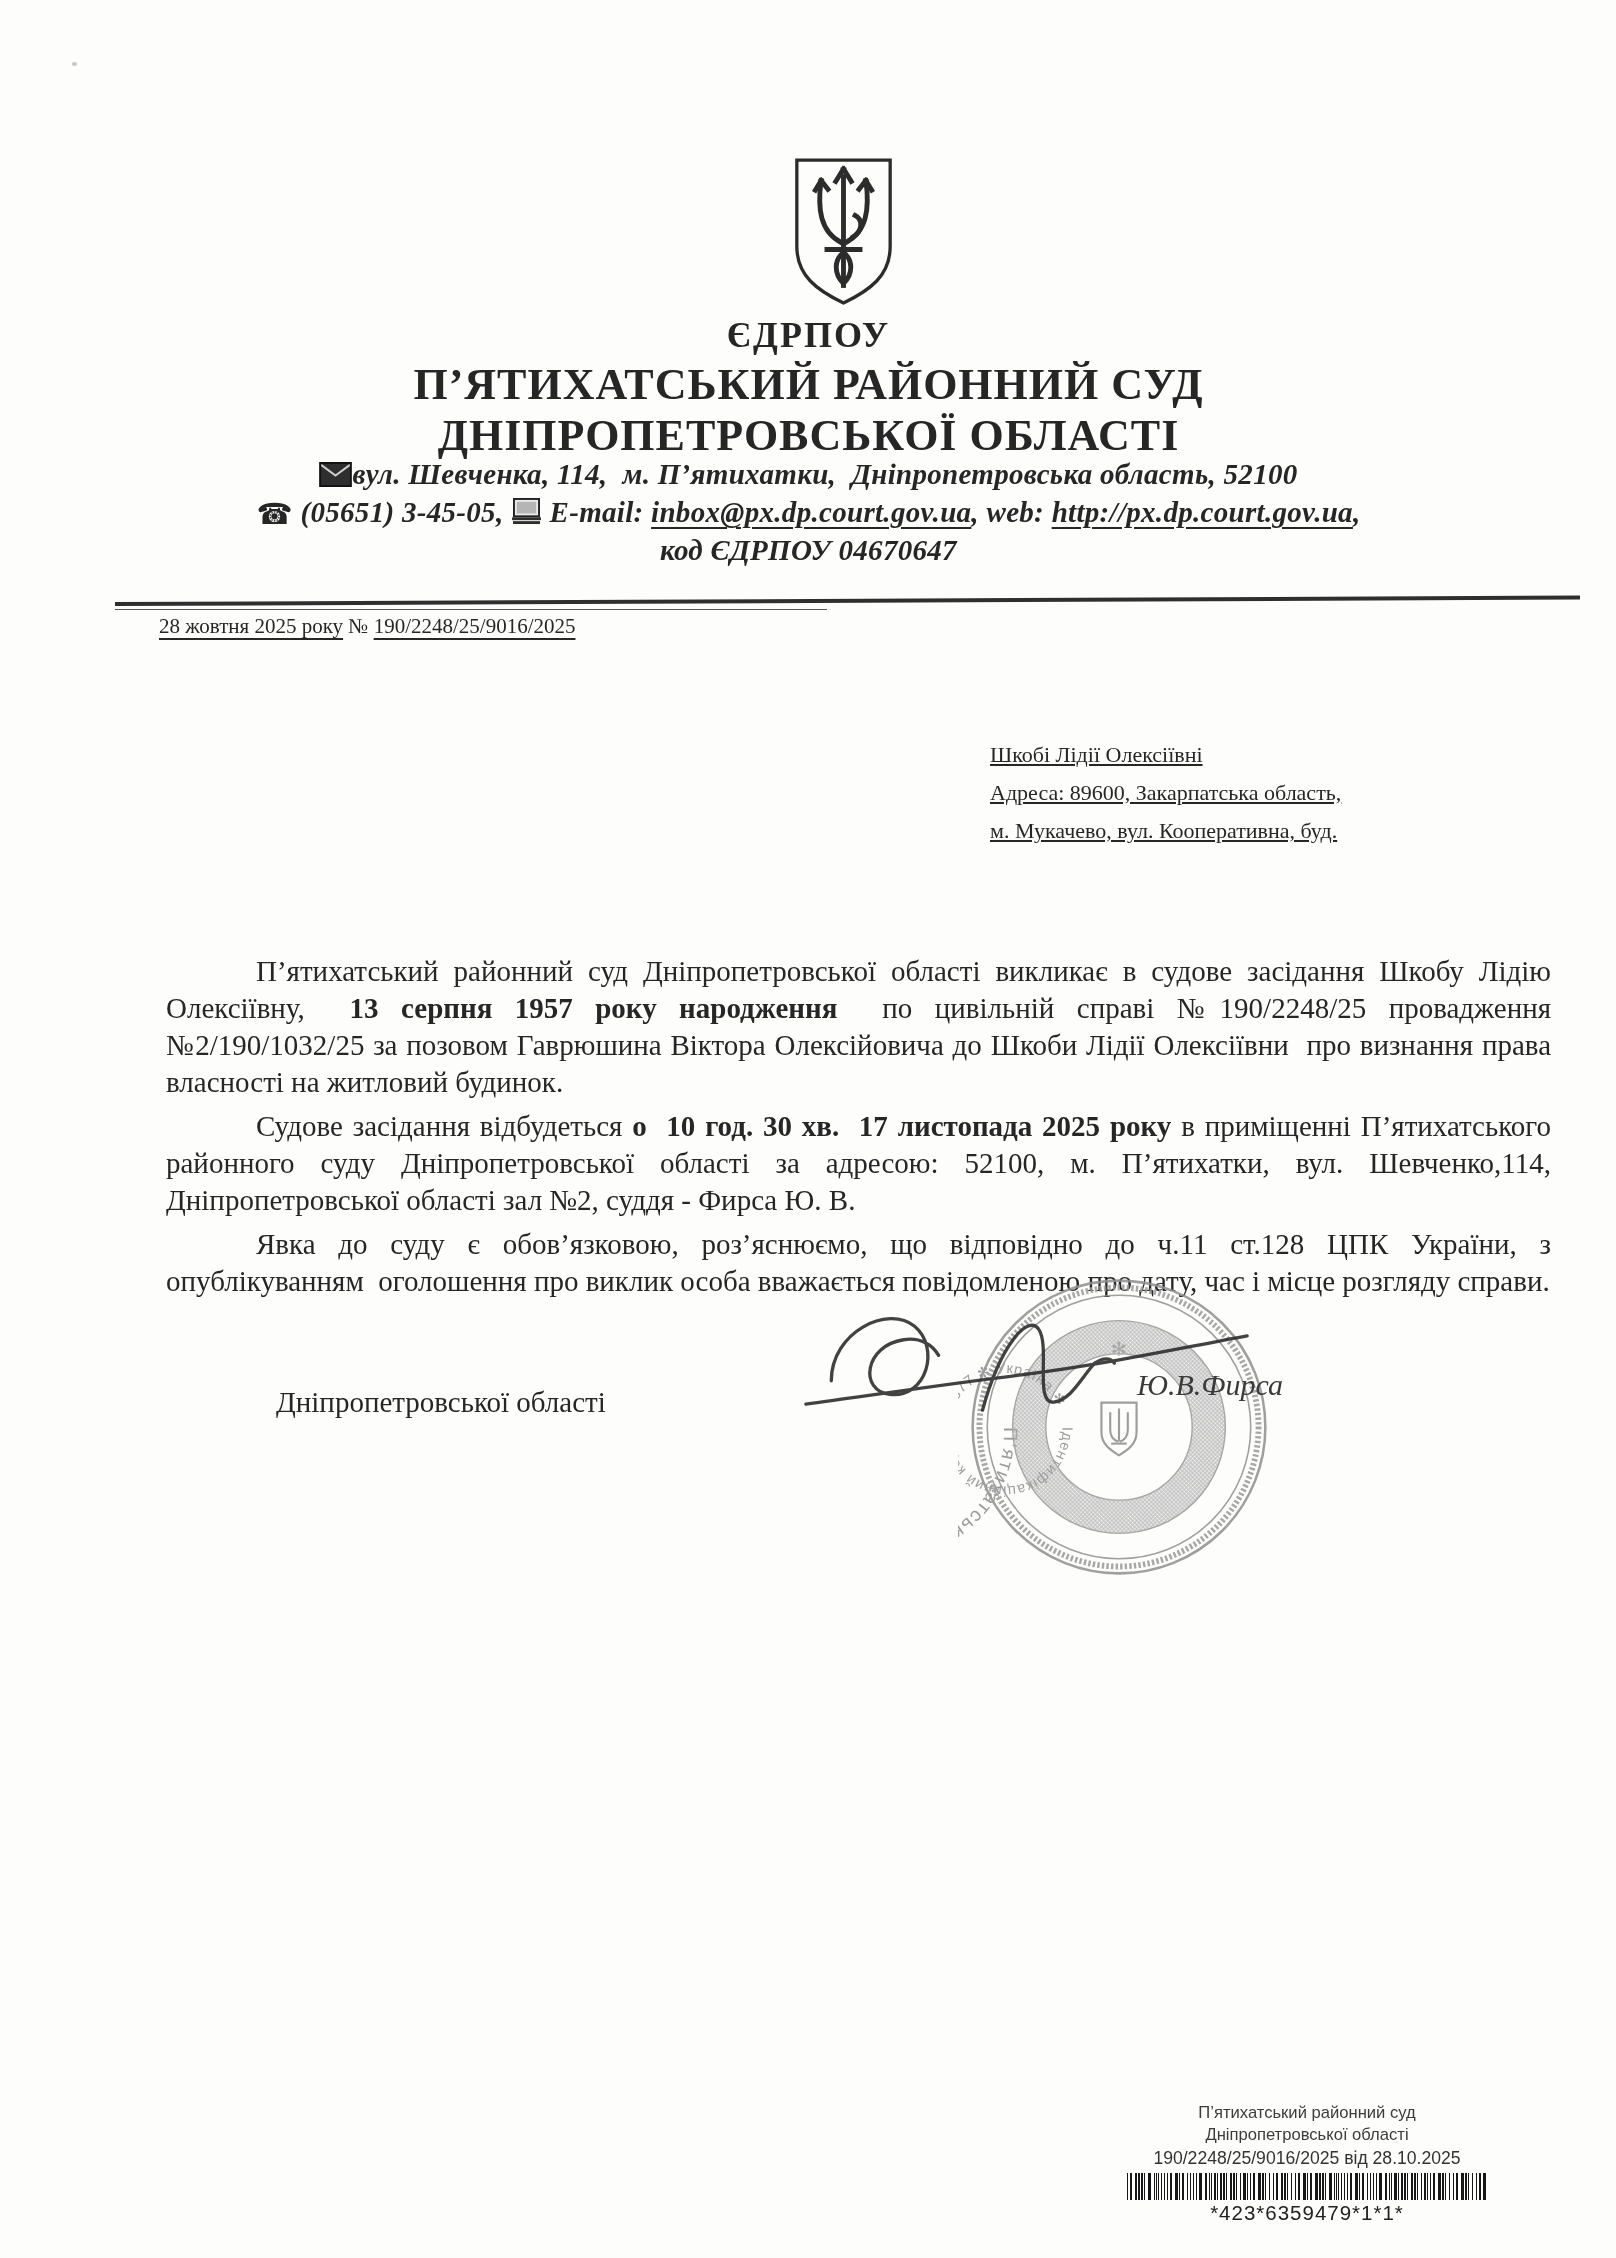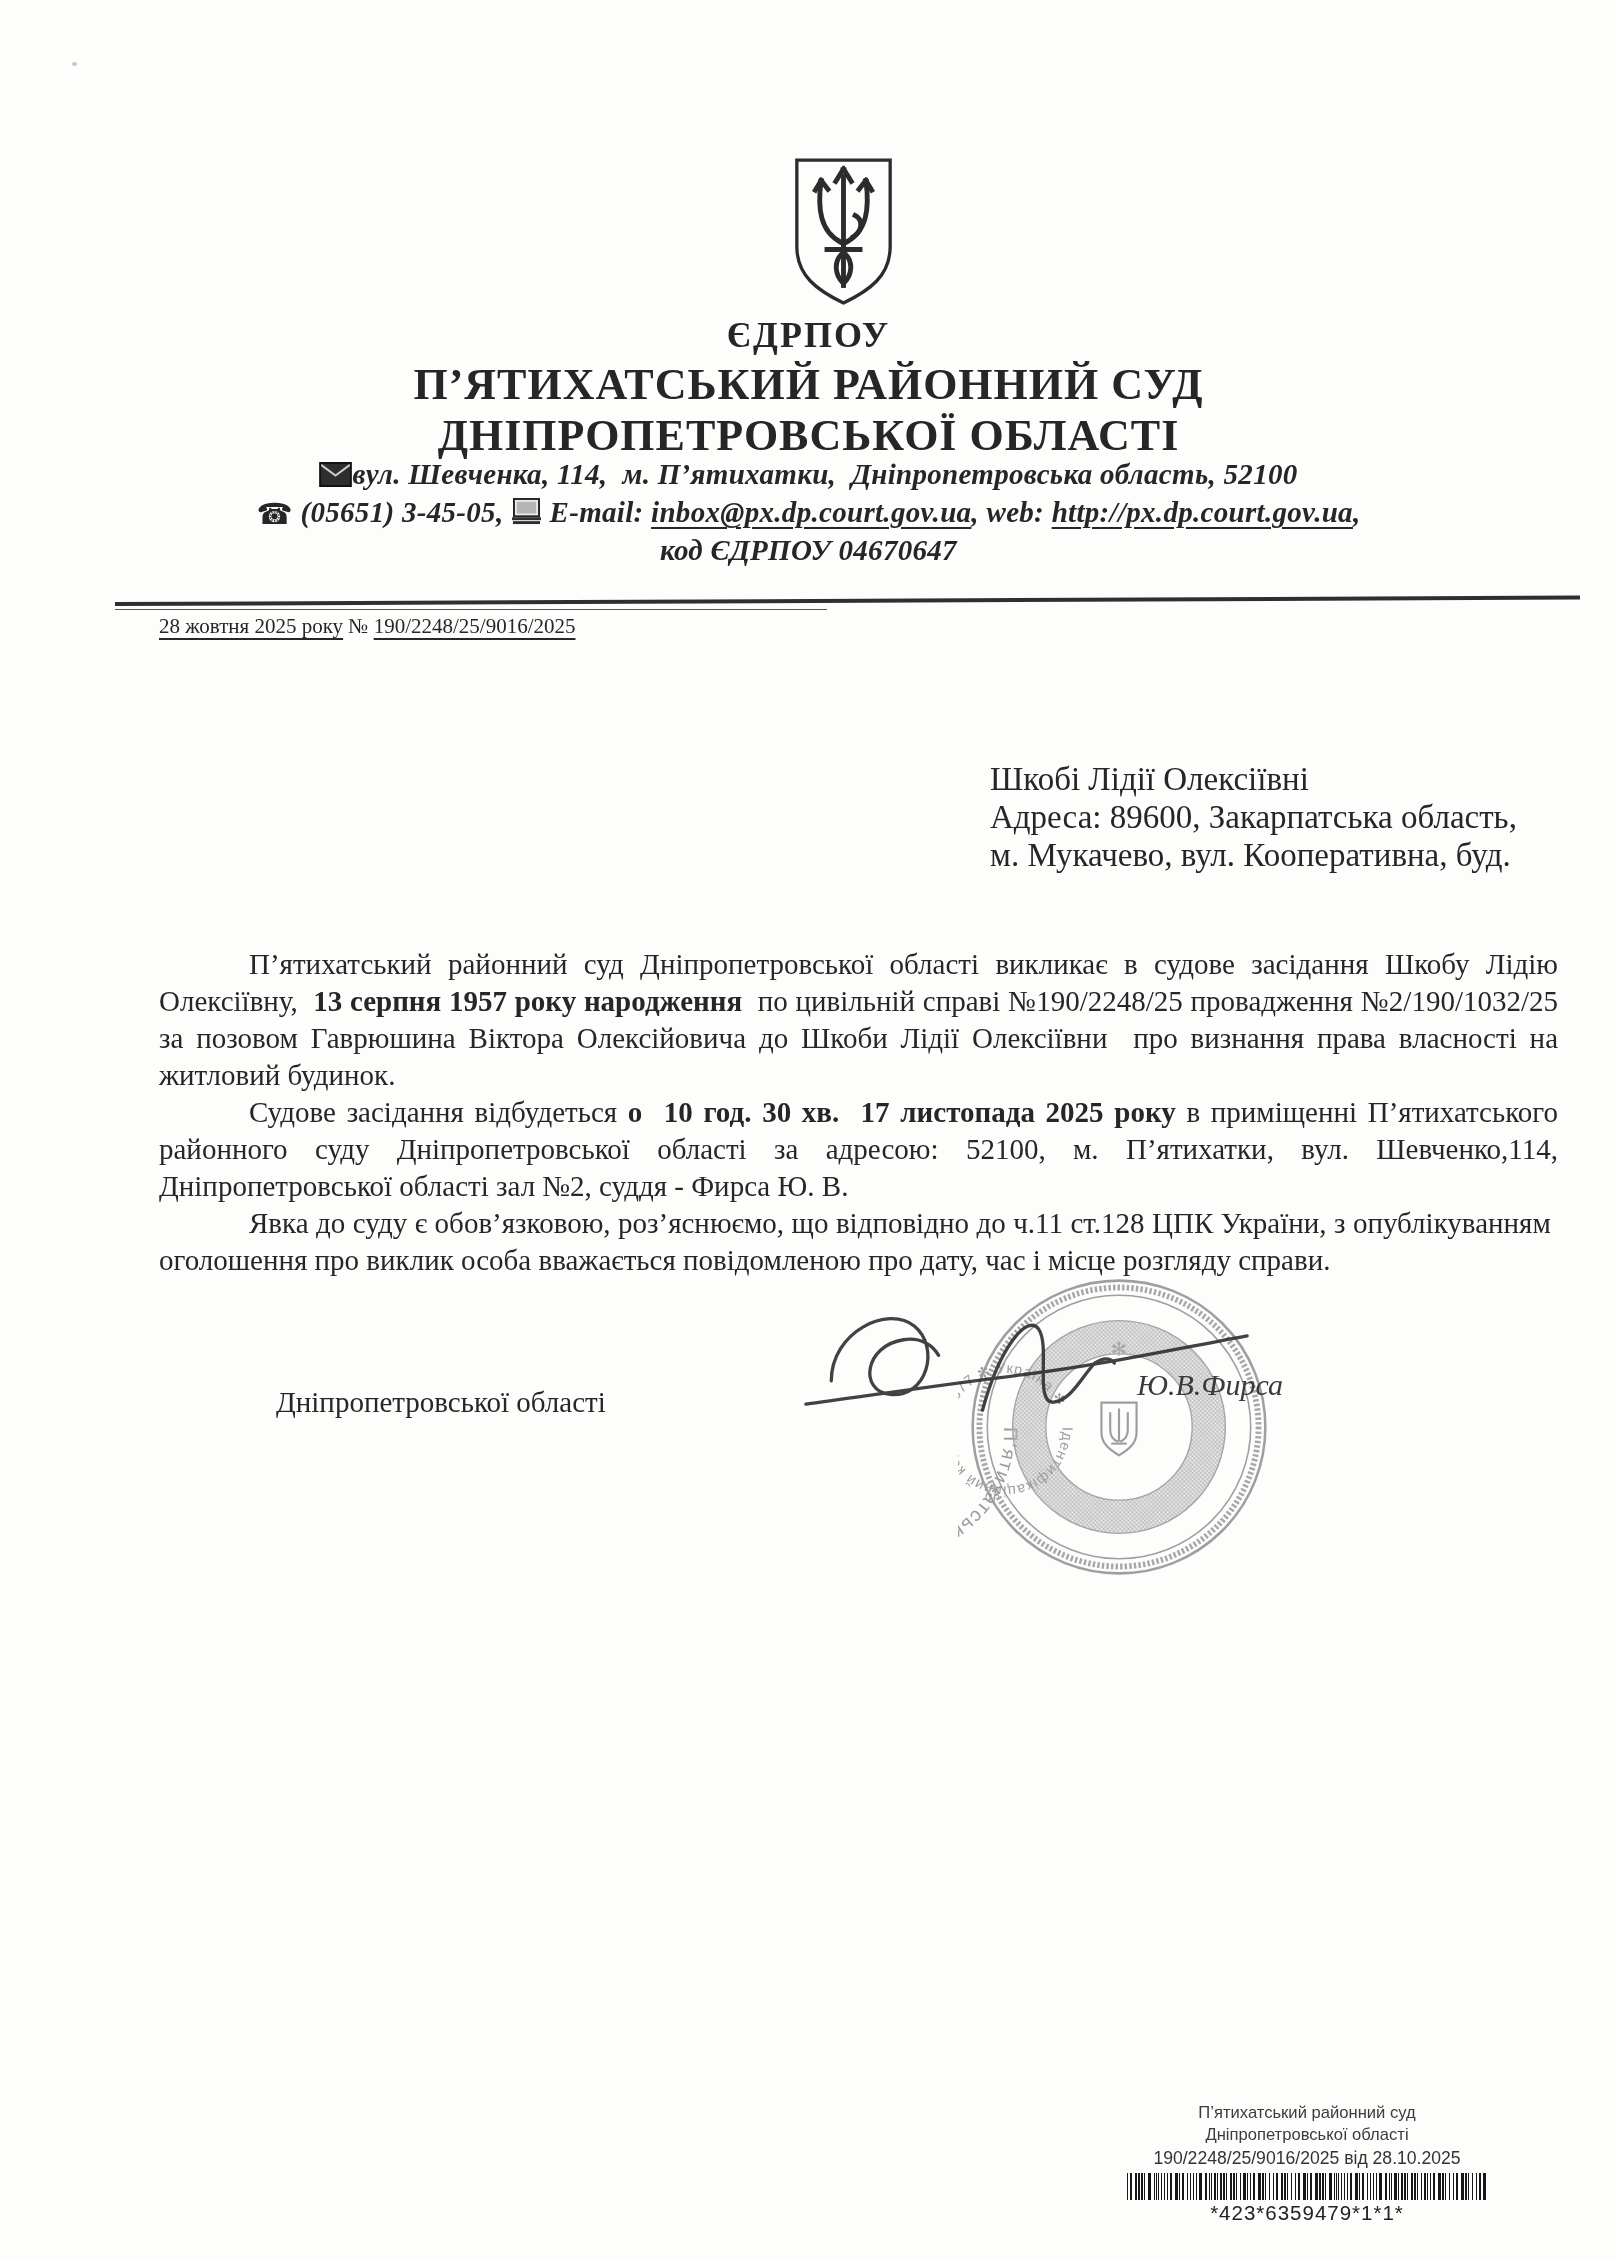--- a/index.html
+++ b/index.html
@@ -14,23 +14,23 @@
   .hdr-court.l1{top:359px;}
   .hdr-court.l2{top:410px;}
   .contact{font-size:29px;font-weight:700;font-style:italic;letter-spacing:0.3px;}
   .contact.l1{top:458px;}
   .contact.l2{top:496px;}
   .contact.l3{top:534px;}
   .u{text-decoration:underline;text-decoration-thickness:2px;text-underline-offset:4.9px;}
   .rule{top:602px;left:115px;width:1465px;height:3.9px;background:#2f2f2f;transform:rotate(-0.25deg);transform-origin:left center;}
   .rule2{top:609px;left:115px;width:712px;height:1px;background:#555;}
   .refline{top:614px;left:159px;font-size:21px;}
-  .recipient{top:760px;left:990px;font-size:33px;line-height:38px;width:546px;}
+  .recipient{top:736px;left:990px;font-size:22px;line-height:38px;width:546px;text-decoration:underline;}
   .bodytext{top:946px;left:159px;width:1399px;font-size:29px;line-height:37px;text-align:justify;}
-  .bodytext p{margin:0;text-indent:90px;}
+  .bodytext p{margin:7px;text-indent:90px;}
   .sig{left:276px;font-size:29px;}
   .sig.l1{top:1341px;}
   .sig.l2{top:1386px;}
   .judge-name{left:1137px;top:1368px;font-size:30px;color:#3a3a3a;font-style:italic;}
   .footer{top:2102px;left:1063px;width:488px;text-align:center;
           font-family:"Liberation Sans","DejaVu Sans",sans-serif;color:#3c3c3c;}
   .footer .fl{font-size:16.6px;line-height:22.4px;}
   .footer .fl3{font-size:17.6px;line-height:23.4px;color:#333;}
   .barcode{margin:2.9px auto 0 auto;width:410px;height:27px;white-space:nowrap;overflow:hidden;}
   .barcode span{display:inline-block;height:100%;background:#171717;}

